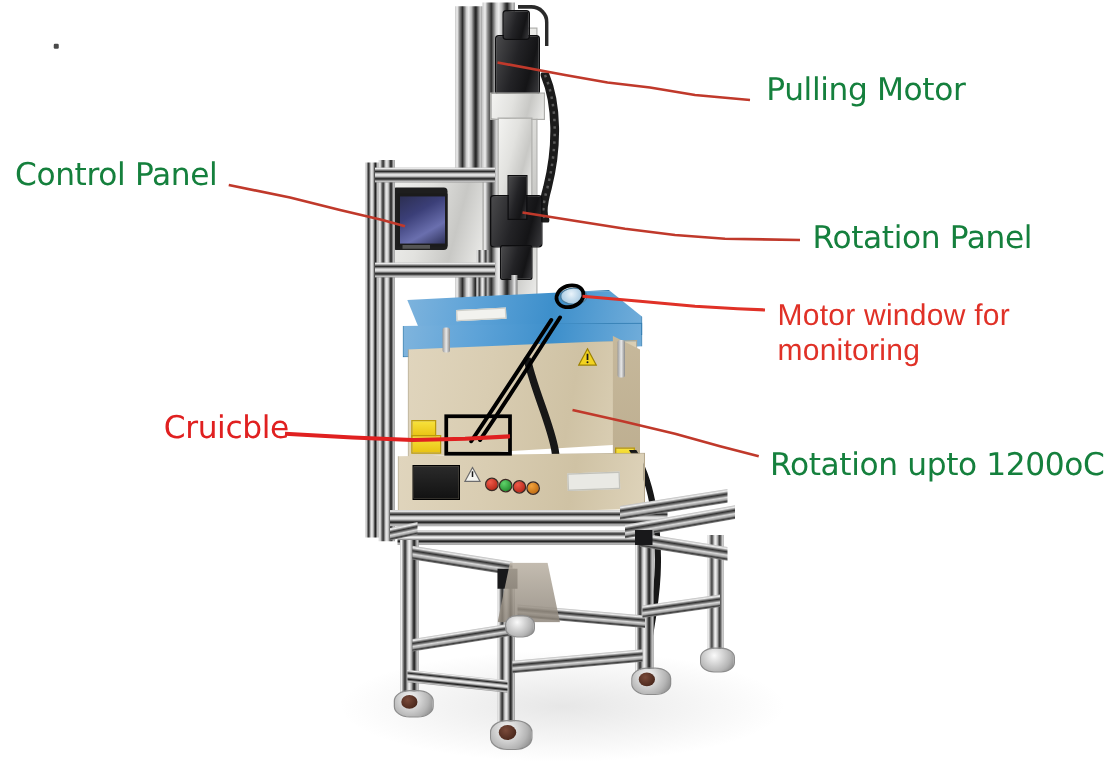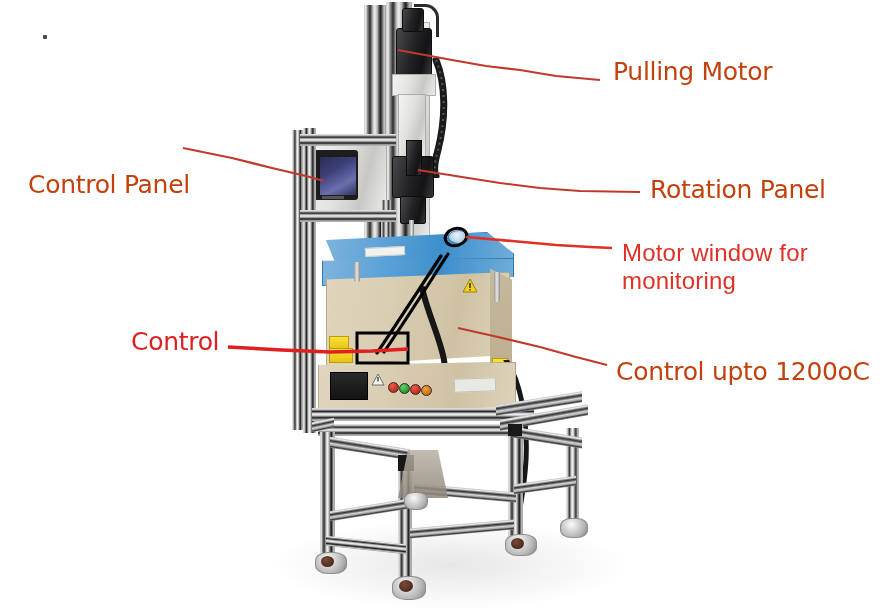--- a/index.html
+++ b/index.html
@@ -15,21 +15,21 @@
     position: relative;
     width: 889px;
     height: 612px;
     background: #ffffff;
     overflow: hidden;
   }
 
   
   .label {
     position: absolute;
-    color: #c2410c;
+    color: #15803d;
     font-family: "Liberation Sans", sans-serif;
     font-size: 25px;
     font-weight: 400;
     letter-spacing: 0.2px;
     white-space: pre;
     line-height: 1.15;
   }
   .label.rounded {
     font-family: "DejaVu Sans", sans-serif;
     font-weight: 400;
@@ -313,26 +313,26 @@
     <path d="M 398,50 L 452,60 L 486,66 L 520,70 L 556,76 L 600,80" fill="none" stroke="#c0392b" stroke-width="2.2" stroke-linejoin="round"></path>
     <path d="M 183,148 L 232,158 L 272,168 L 306,176 L 324,181" fill="none" stroke="#c0392b" stroke-width="2.2" stroke-linejoin="round"></path>
     <path d="M 418,170 L 462,177 L 500,183 L 540,188 L 580,191 L 640,192" fill="none" stroke="#c0392b" stroke-width="2.2" stroke-linejoin="round"></path>
     <path d="M 466,237 L 512,241 L 556,245 L 590,247 L 612,248" fill="none" stroke="#e03127" stroke-width="2.6" stroke-linejoin="round"></path>
     <path d="M 228,347 L 282,350 L 330,352 L 372,351 L 408,349" fill="none" stroke="#e02020" stroke-width="3.4" stroke-linejoin="round"></path>
     <path d="M 458,328 L 498,337 L 540,347 L 576,357 L 607,365" fill="none" stroke="#c0392b" stroke-width="2.2" stroke-linejoin="round"></path>
   </svg>
 
   <div class="label rounded" style="left:613px; top:58px;">Pulling Motor</div>
 
-  <div class="label rounded" style="left:28px; top:126px;margin-top:45px;">Control Panel</div>
+  <div class="label rounded" style="left:12px; top:126px;">Control Panel</div>
 
   <div class="label rounded" style="left:650px; top:176px;">Rotation Panel</div>
 
   <div class="label two-line" style="left:622px; top:239px; font-size:24px; color:#e03127;">Motor window for
 monitoring</div>
 
-  <div class="label rounded" style="left:131px; top:328px; color:#e02020;">Control</div>
-
-  <div class="label rounded" style="left:616px; top:358px;">Control upto 1200oC</div>
+  <div class="label rounded" style="left:131px; top:328px; color:#e02020;">Cruicble</div>
+
+  <div class="label rounded" style="left:616px; top:358px;">Rotation upto 1200oC</div>
 
   <div class="speck" style="left:43px; top:35px;"></div>
 
 </div>
 
 </body></html>

